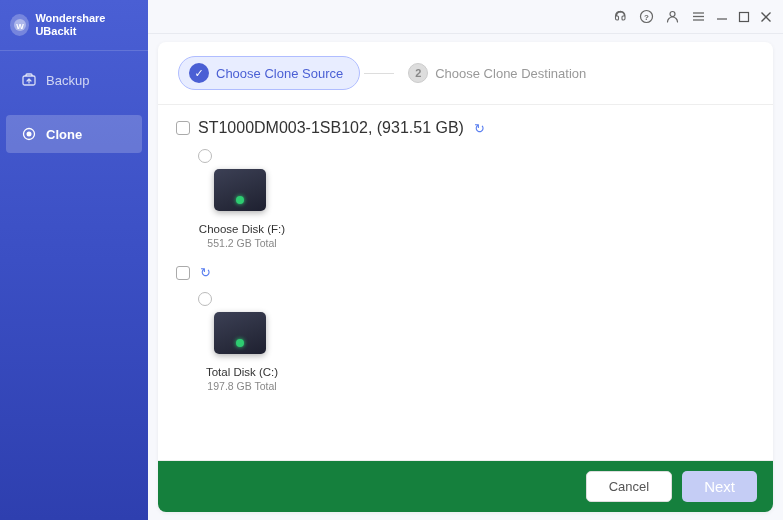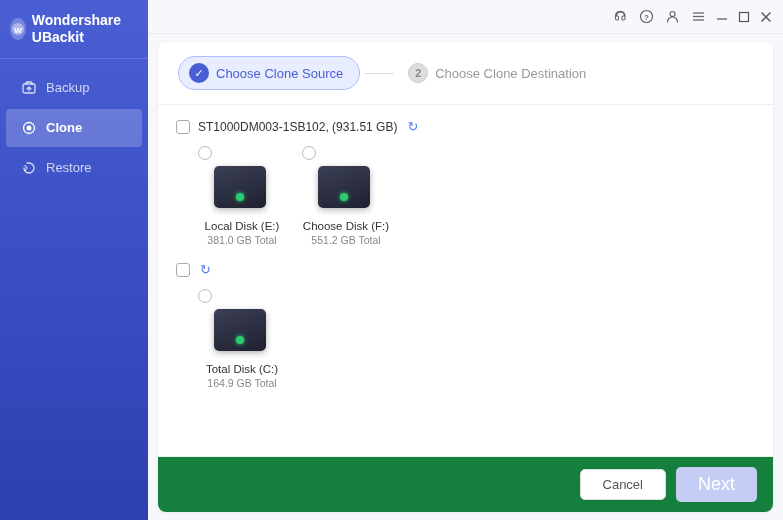--- a/index.html
+++ b/index.html
@@ -24,30 +24,30 @@
     }
     .logo-icon {
       width: 22px;
       height: 22px;
       background: rgba(255,255,255,0.25);
       border-radius: 50%;
       display: flex; align-items: center; justify-content: center;
       font-size: 11px; color: #fff; font-weight: bold;
     }
     .logo-text {
-      font-size: 14px;
+      font-size: 11px;
       color: #fff;
       font-weight: 600;
       line-height: 1.2;
     }
     .sidebar-nav {
       display: flex;
       flex-direction: column;
       padding-top: 10px;
-      gap: 2px;
+      gap: 16px;
     }
     .nav-item {
       display: flex;
       align-items: center;
       gap: 8px;
       padding: 10px 14px;
       cursor: pointer;
       border-radius: 4px;
       margin: 0 6px;
       font-size: 13px;
@@ -183,21 +183,21 @@
       width: 14px;
       height: 14px;
       border: 1.5px solid #aaa;
       border-radius: 3px;
       cursor: pointer;
       display: flex; align-items: center; justify-content: center;
       background: #fff;
       flex-shrink: 0;
     }
     .drive-group-label {
-      font-size: 12px;
+      font-size: 16px;
       color: #333;
       font-weight: 500;
     }
     .refresh-icon {
       width: 15px; height: 15px;
       display: flex; align-items: center; justify-content: center;
       cursor: pointer;
       color: #5a7ff0;
       font-size: 13px;
     }
@@ -282,21 +282,21 @@
       color: #555;
       font-size: 13px;
       cursor: pointer;
     }
     .btn-next {
       padding: 7px 22px;
       border: none;
       border-radius: 5px;
       background: #c5cdf5;
       color: #fff;
-      font-size: 18px;
+      font-size: 15px;
       cursor: pointer;
     }
 
     .content-inner {
       display: flex;
       flex-direction: column;
       height: calc(100% - 0px);
     }
     .drives-scroll {
       flex: 1;
@@ -328,29 +328,20 @@
       <span>Backup</span>
     </div>
     <div class="nav-item active">
       <span class="nav-icon">
         <svg width="16" height="16" viewBox="0 0 16 16" fill="none">
           <circle cx="8" cy="8" r="5.5" stroke="white" stroke-width="1.3"></circle>
           <circle cx="8" cy="8" r="2.5" fill="white"></circle>
         </svg>
       </span>
       <span>Clone</span>
-    </div>
-    <div class="nav-item">
-      <span class="nav-icon">
-        <svg width="16" height="16" viewBox="0 0 16 16" fill="none">
-          <path d="M3 8a5 5 0 105-5H6" stroke="rgba(255,255,255,0.8)" stroke-width="1.3" stroke-linecap="round"></path>
-          <path d="M4 5.5L6 8l-2 2.5" stroke="rgba(255,255,255,0.8)" stroke-width="1.2" stroke-linecap="round" stroke-linejoin="round"></path>
-        </svg>
-      </span>
-      <span>Restore</span>
     </div>
   </nav>
 </div>
 
 <div class="main">
 
   <div class="titlebar">
     <div class="titlebar-icon">
       <svg width="15" height="15" viewBox="0 0 15 15" fill="none">
         <path d="M7.5 2a5 5 0 00-5 5v2.5a1.5 1.5 0 001.5 1.5h.5a1 1 0 001-1v-2a1 1 0 00-1-1H3.6A4 4 0 017.5 3a4 4 0 013.9 4H10a1 1 0 00-1 1v2a1 1 0 001 1h.5a1.5 1.5 0 001.5-1.5V7a5 5 0 00-5-5z" stroke="#666" stroke-width="1.1"></path>
@@ -415,28 +406,20 @@
 
           <div class="drive-group">
             <div class="drive-group-header">
               <div class="drive-group-checkbox"></div>
               <span class="drive-group-label">ST1000DM003-1SB102, (931.51 GB)</span>
               <div class="refresh-icon">↻</div>
             </div>
             <div class="disk-grid">
 
 
-              <div class="disk-item">
-                <div class="disk-radio"></div>
-                <div class="disk-img">
-                  <div class="disk-body"></div>
-                </div>
-                <span class="disk-name">Local Disk (E:)</span>
-                <span class="disk-size">381.0 GB Total</span>
-              </div>
 
               <div class="disk-item">
                 <div class="disk-radio"></div>
                 <div class="disk-img">
                   <div class="disk-body"></div>
                 </div>
                 <span class="disk-name">Choose Disk (F:)</span>
                 <span class="disk-size">551.2 GB Total</span>
               </div>
             </div>
@@ -448,21 +431,21 @@
               <div class="refresh-icon">↻</div>
             </div>
             <div class="disk-grid">
 
               <div class="disk-item">
                 <div class="disk-radio"></div>
                 <div class="disk-img">
                   <div class="disk-body"></div>
                 </div>
                 <span class="disk-name">Total Disk (C:)</span>
-                <span class="disk-size">164.9 GB Total</span>
+                <span class="disk-size">197.8 GB Total</span>
               </div>
             </div>
           </div>
         </div>
       </div>
 
       <div class="footer">
         <button class="btn-cancel">Cancel</button>
         <button class="btn-next">Next</button>
       </div>

